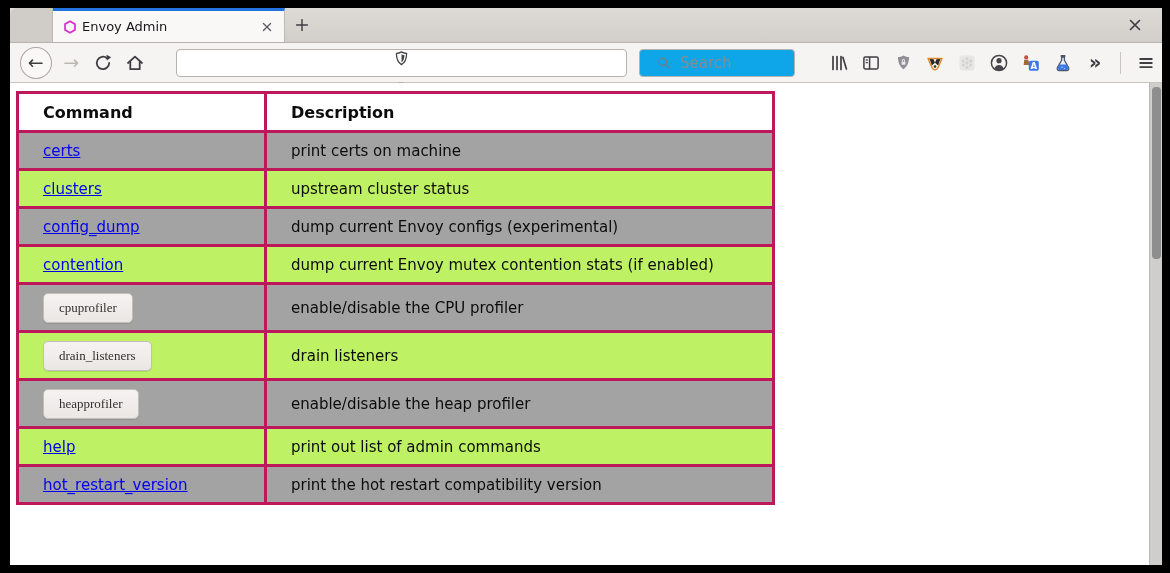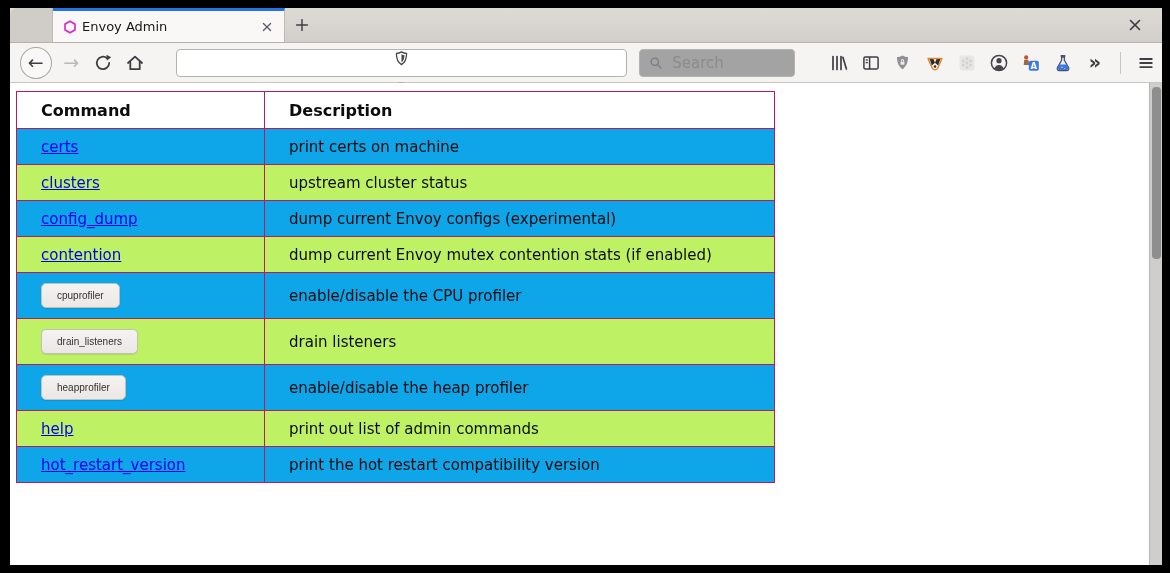--- a/index.html
+++ b/index.html
@@ -54,52 +54,52 @@
     margin-left:10px; width:458px; height:28px; background:#fff;
     border:1px solid #b6b3ae; border-radius:4px; box-sizing:border-box;
     display:flex; align-items:center; padding:0 8px; gap:7px;flex-direction:column;
   }
   .url-sep { width:1px; height:18px; background:#d0cecb; }
   .url-text { font-size:15px; color:#0c0c0d; white-space:nowrap; }
   .url-port { color:#be185d; }
   .url-flex { flex:1; }
 
   .searchbar {
-    margin-left:12px; width:158px; height:28px; background:#a3a3a3;
+    margin-left:12px; width:158px; height:28px; background:#0ea5e9;
     border:1px solid #b6b3ae; border-radius:4px; box-sizing:border-box;
-    display:flex; align-items:center; padding:0 8px; gap:6px;
+    display:flex; align-items:center; padding:0 16px; gap:6px;
   }
   .searchbar input {
     border:none; outline:none; width:100%; font-size:15px;
     font-family:"DejaVu Sans", sans-serif; color:#0c0c0d; background:transparent;
   }
   .searchbar input::placeholder { color:#8b8b8b; }
 
   .tb-icons { display:flex; align-items:center; margin-left:28px; }
   .tb-icon { width:26px; height:26px; display:flex; align-items:center; justify-content:center; margin:0 3px; }
   .tb-sep { width:1px; height:22px; background:#c9c6c2; margin:0 9px; }
   .overflow-glyph { font-size:19px; color:#3e3e43; font-weight:bold; line-height:1; }
 
   
   .content { flex:1; background:#fff; position:relative; overflow:hidden; }
   table.cmd-table {
     border-collapse:collapse; margin:8px 0 0 6px;
     font-size:15px; color:#0c0c0d; table-layout:fixed; width:759px;
   }
   .cmd-table th, .cmd-table td {
-    border:1px solid #be185d; padding:0 24px; text-align:left; vertical-align:middle;
+    border:3px solid #be185d; padding:0 24px; text-align:left; vertical-align:middle;
   }
   .cmd-table th { font-size:16px; font-weight:bold; height:36px; background:#fff; }
   .cmd-table col.c1 { width:248px; }
-  .cmd-table tbody tr td { height:35px; background:#0ea5e9; }
+  .cmd-table tbody tr td { height:35px; background:#a3a3a3; }
   .cmd-table tbody tr.shaded td { background:#bef264; }
   .cmd-table tbody tr.tall td { height:45px; }
   a.cmd-link { color:#0000ee; text-decoration:underline; cursor:pointer; }
   button.gtk-btn {
-    font-family:Liberation Sans, sans-serif; font-size:10px; color:#33312e;
+    font-family:Liberation Serif, serif; font-size:13px; color:#33312e;
     background:linear-gradient(#f5f3f1,#eae7e4);
     border:1px solid #c3beb8; border-radius:5px; padding:6px 15px;
     box-shadow:0 1px 1px rgba(0,0,0,0.10); cursor:default;
   }
 
   
   .scrollbar {
     position:absolute; right:0; top:0; bottom:0; width:13px;
     background:#cfcecd; border-left:1px solid #bab8b6; box-sizing:border-box;
   }

